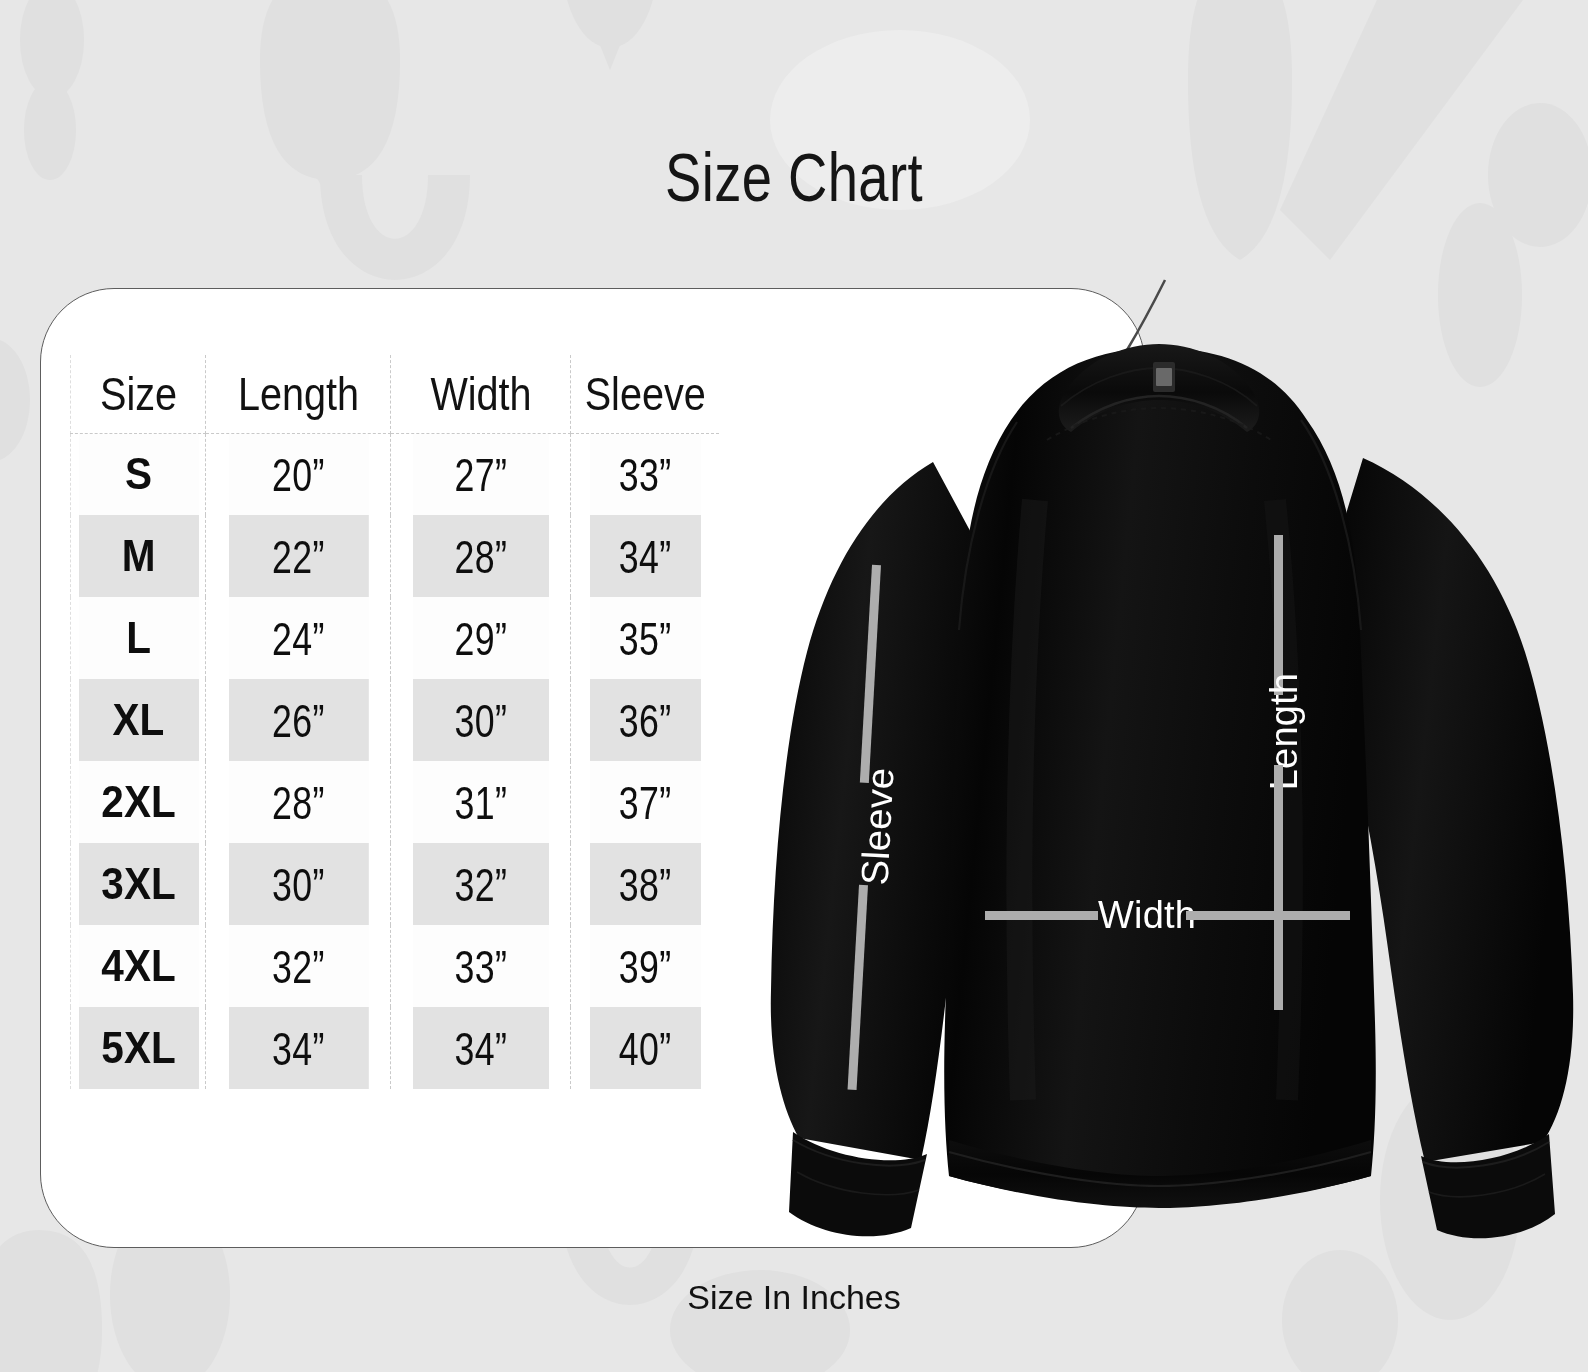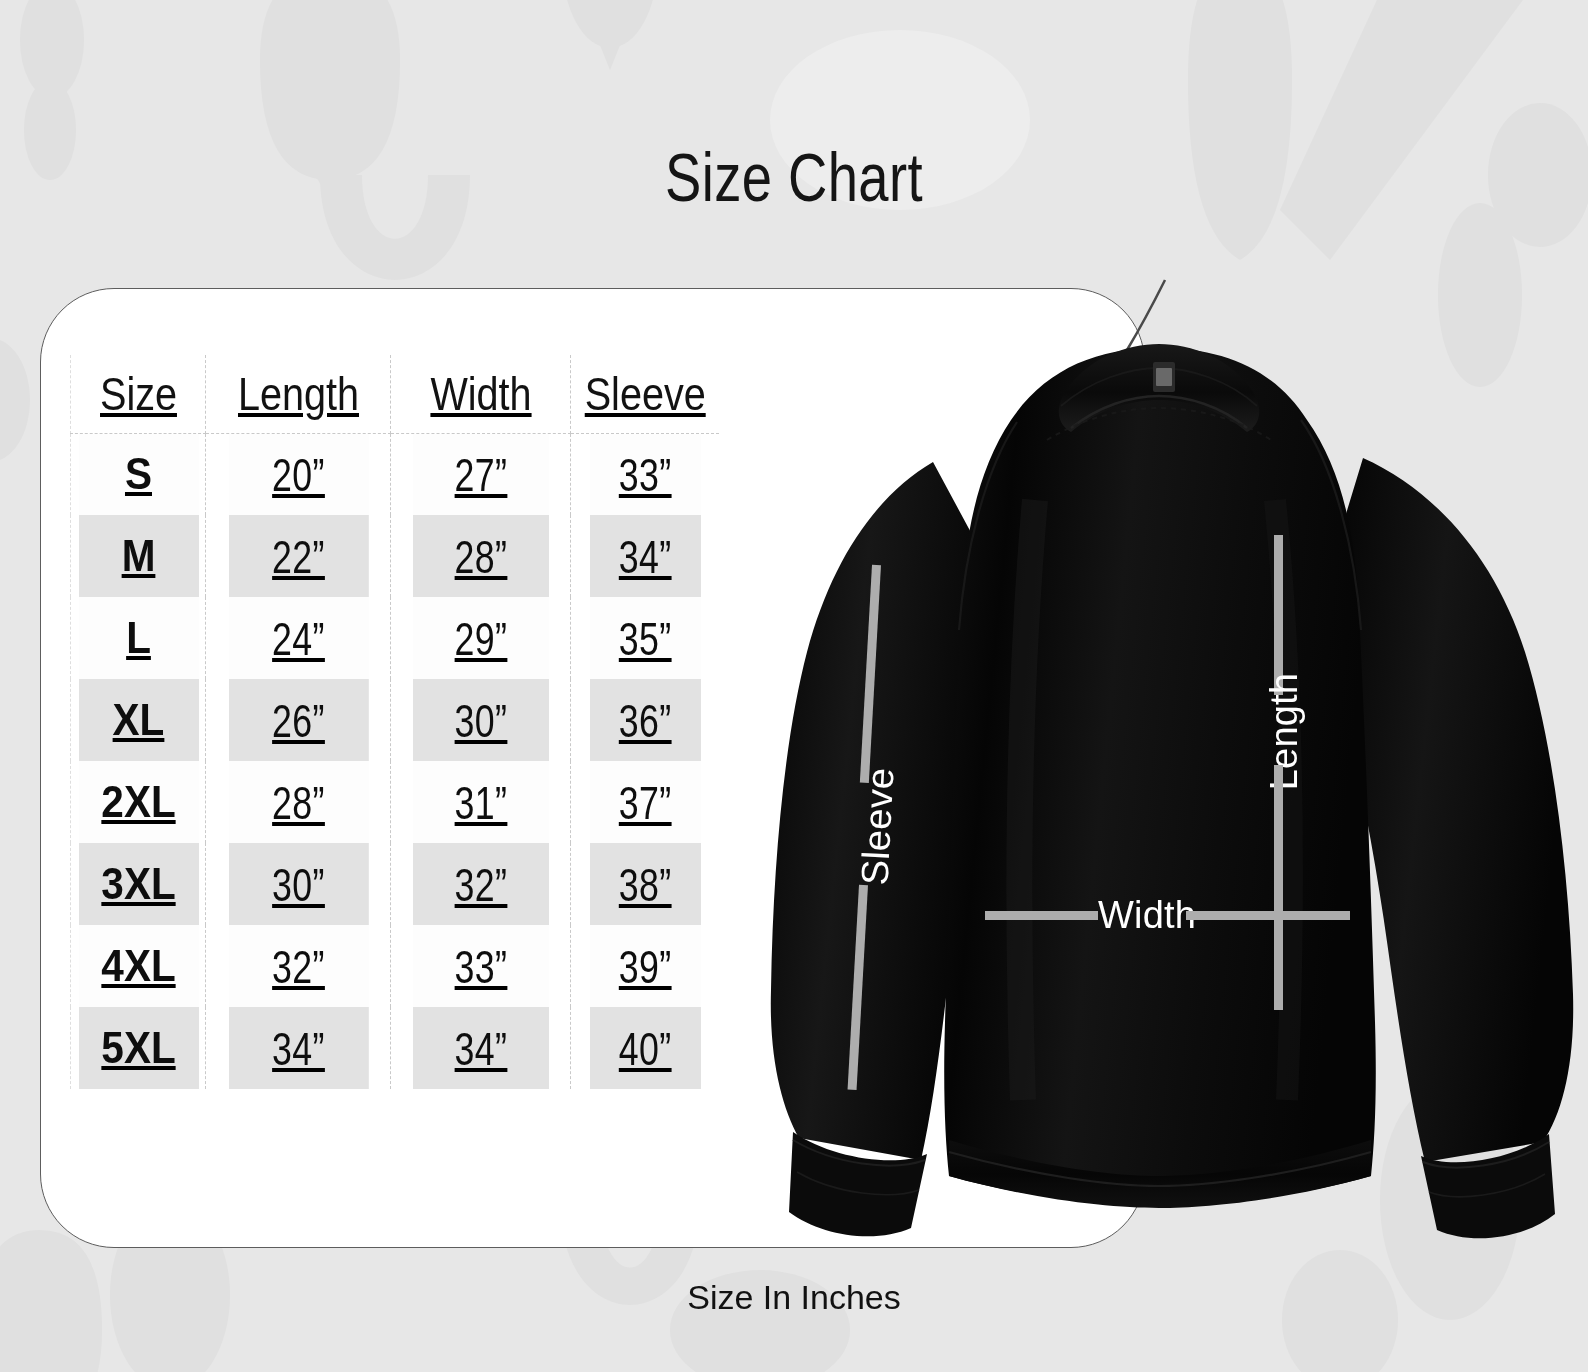--- a/index.html
+++ b/index.html
@@ -39,21 +39,21 @@
     z-index:1;
   }
 
   
   .table-wrap {
     position:absolute;
     left:70px; top:355px;
     width:648px;
     z-index:2;
   }
-  .size-table { width:100%; border-collapse:collapse; table-layout:fixed;text-decoration:underline; }
+  .size-table { width:100%; border-collapse:collapse; table-layout:fixed; }
   .size-table col.c-size   { width:135px; }
   .size-table col.c-length { width:185px; }
   .size-table col.c-width  { width:180px; }
   .size-table col.c-sleeve { width:148px; }
 
   .size-table thead th {
     height:78px;
     font-size:46px;
     font-weight:400;
     color:#121212;

